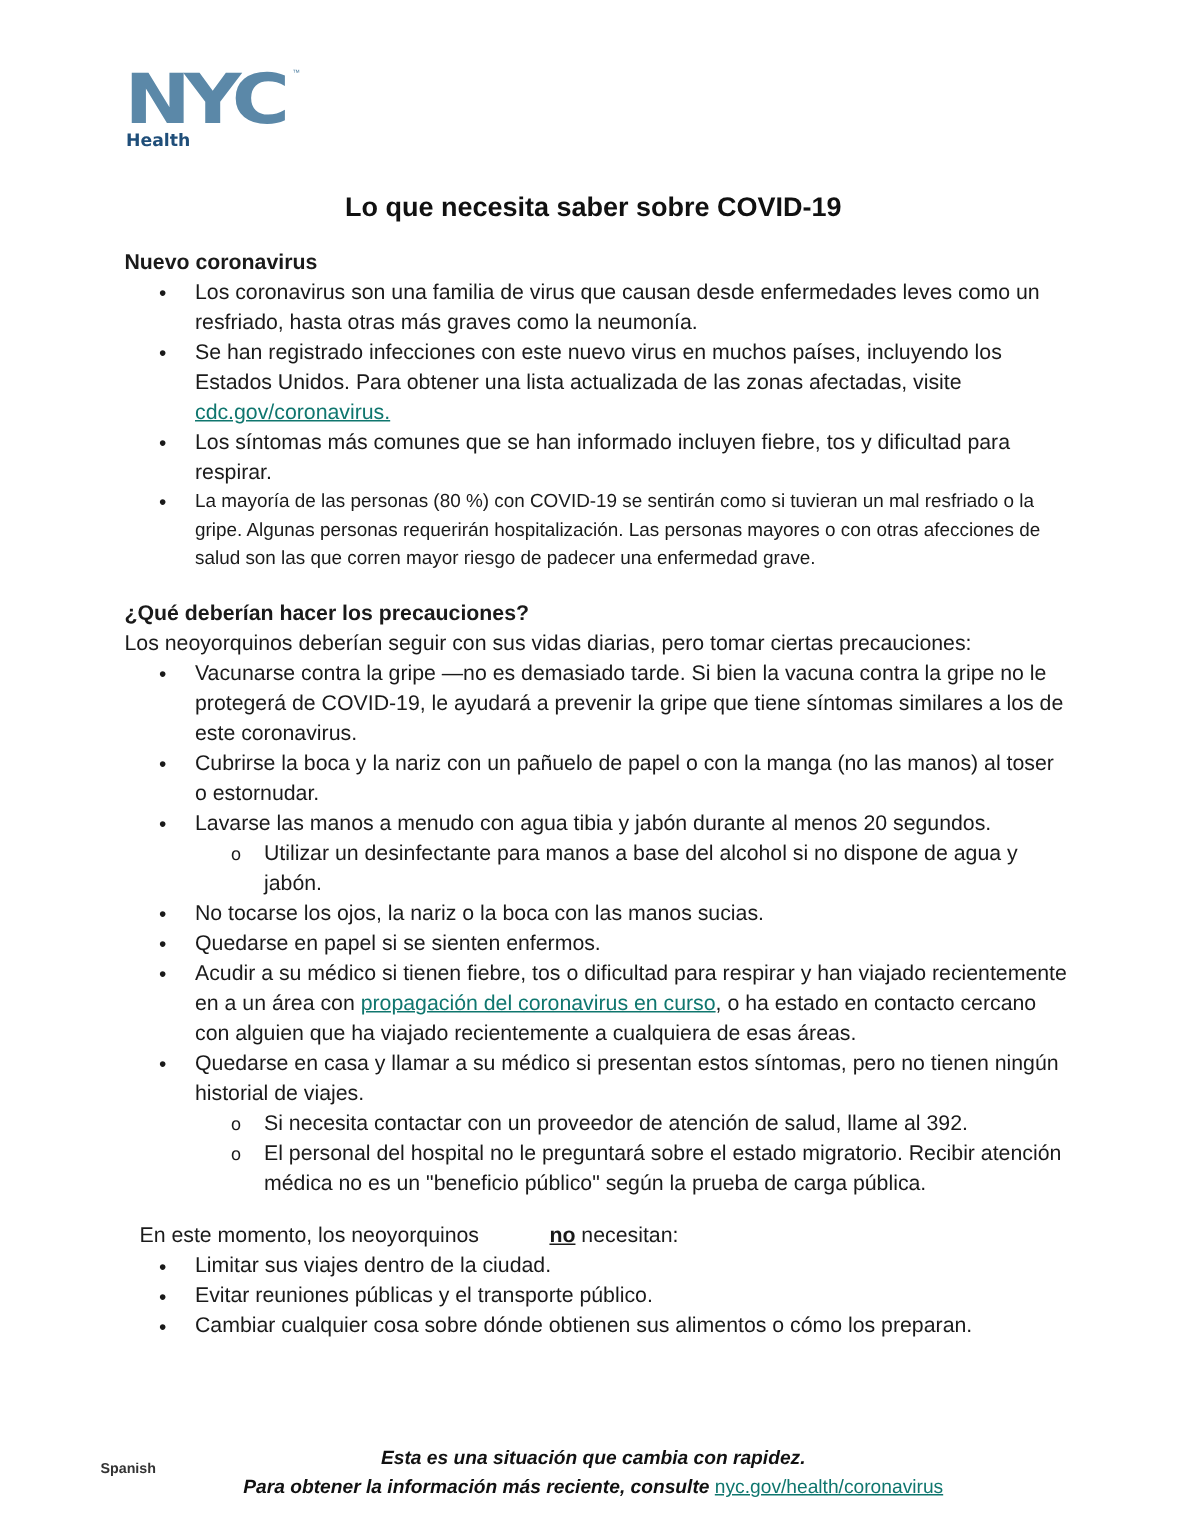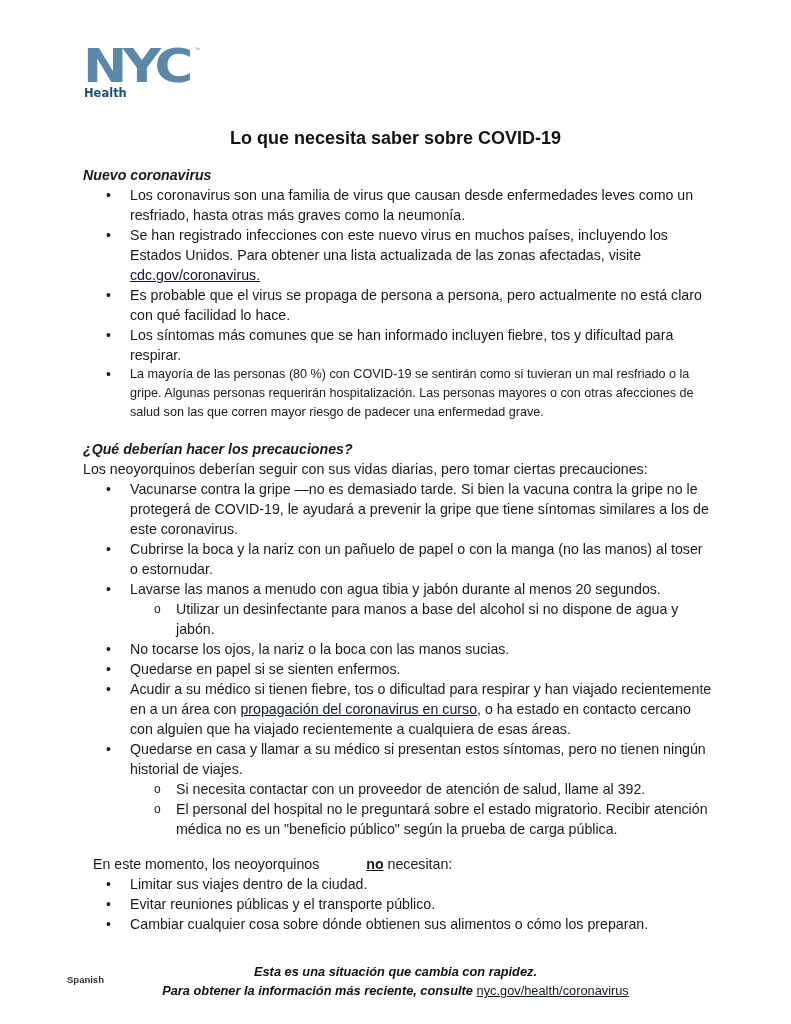--- a/index.html
+++ b/index.html
@@ -19,33 +19,33 @@
       font-weight: bold; font-size: 11.5px; color: #1f4e79; line-height: 13px;
     }
     .title {
       position: absolute; left: 0; width: 791px; top: 127px; text-align: center;
       font-weight: bold; font-size: 18px; line-height: 22px; color: #111;
     }
     .content {
       position: absolute; left: 83px; top: 165px; width: 630px;
       font-size: 14.2px; line-height: 20px; color: #1a1a1a;
     }
-    .h2 { font-weight: bold; font-size: 14.2px; line-height: 20px; margin: 0; font-style: italic; }
+    .h2 { font-weight: bold; font-size: 14.2px; line-height: 20px; margin: 0; }
     ul { margin: 0; padding: 0; list-style: none; }
     li.b1 { position: relative; padding-left: 47px; }
     li.b1::before {
       content: "\2022"; position: absolute; left: 23px; top: 0; font-size: 14px;
     }
     li.b1.small { font-size: 12.6px; line-height: 19px; }
     li.b2 { position: relative; padding-left: 93px; }
     li.b2::before {
       content: "o"; position: absolute; left: 71px; top: 0; font-size: 12px;
     }
     .gap-sec { height: 17px; }
-    a.link { color: #0f172a; text-decoration: underline; }
+    a.link { color: #0f766e; text-decoration: underline; }
     .intro { margin: 0; }
     .not-intro { margin: 0; padding-left: 10px; margin-top: 15px; }
     .not-intro b { text-decoration: underline; margin-left: 43px; }
     .footer {
       position: absolute; left: 0; width: 791px; top: 938px; text-align: center;
       font-weight: bold; font-style: italic; font-size: 12.8px; line-height: 19px; color: #111; margin-top: 24px;
     }
     .footer a { font-weight: normal; font-style: normal; }
     .lang { position: absolute; left: 67px; top: 974px; font-size: 9.5px; color: #333; font-weight: bold; }
   </style>
@@ -58,21 +58,20 @@
   <div class="logo-health">Health</div>
 </div>
 
 <div class="title">Lo que necesita saber sobre COVID-19</div>
 
 <div class="content">
   <p class="h2">Nuevo coronavirus</p>
   <ul>
     <li class="b1"><span>Los coronavirus son una familia de virus que causan desde enfermedades leves como un resfriado, hasta otras más graves como la neumonía.</span></li>
     <li class="b1"><span>Se han registrado infecciones con este nuevo virus en muchos países, incluyendo los Estados Unidos. Para obtener una lista actualizada de las zonas afectadas, visite </span><a class="link" href="#">cdc.gov/coronavirus.</a></li>
-    <li class="b1"><span>Es probable que el virus se propaga de persona a persona, pero actualmente no está claro con qué facilidad lo hace.</span></li>
     <li class="b1"><span>Los síntomas más comunes que se han informado incluyen fiebre, tos y dificultad para respirar.</span></li>
     <li class="b1 small"><span>La mayoría de las personas (80 %) con COVID-19 se sentirán como si tuvieran un mal resfriado o la gripe. Algunas personas requerirán hospitalización. Las personas mayores o con otras afecciones de salud son las que corren mayor riesgo de padecer una enfermedad grave.</span></li>
   </ul>
 
   <div class="gap-sec"></div>
 
   <p class="h2">¿Qué deberían hacer los precauciones?</p>
   <p class="intro">Los neoyorquinos deberían seguir con sus vidas diarias, pero tomar ciertas precauciones:</p>
   <ul>
     <li class="b1"><span>Vacunarse contra la gripe —no es demasiado tarde. Si bien la vacuna contra la gripe no le protegerá de COVID-19, le ayudará a prevenir la gripe que tiene síntomas similares a los de este coronavirus.</span></li>

